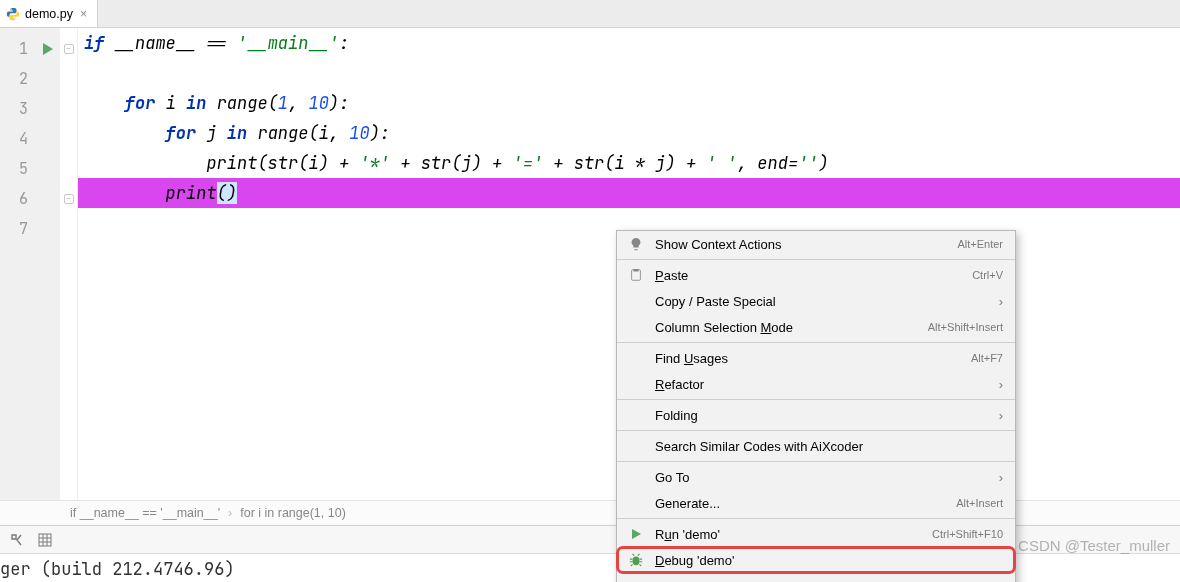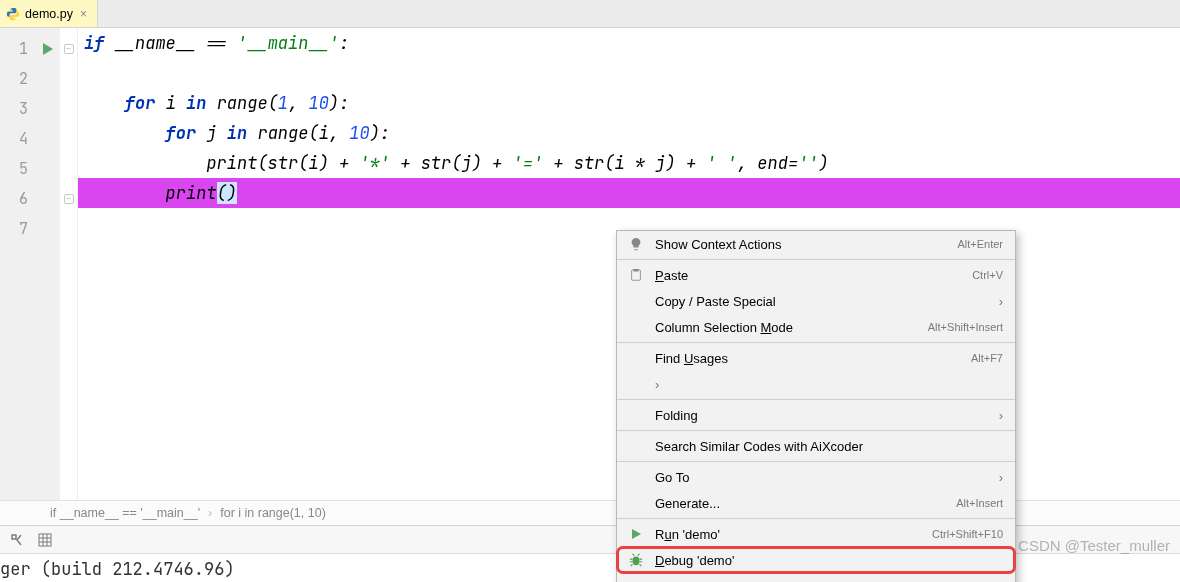--- a/index.html
+++ b/index.html
@@ -1,21 +1,21 @@
 <!DOCTYPE html>
 <html><head>
 <meta charset="utf-8">
 <style>
   * { box-sizing: border-box; margin: 0; padding: 0; }
   html, body { width: 1180px; height: 582px; overflow: hidden; font-family: "Segoe UI", Arial, sans-serif; font-size: 13px; background: #fff; color: #000; }
   .root { display: flex; flex-direction: column; height: 100%; }
 
   
   .tabbar { height: 28px; background: #ececec; border-bottom: 1px solid #d3d3d3; display: flex; align-items: stretch; }
-  .tab { display: flex; align-items: center; padding: 0 8px 0 6px; background: #fef9c3; border-right: 1px solid #d3d3d3; gap: 5px; }
+  .tab { display: flex; align-items: center; padding: 0 8px 0 6px; background: #ffffff; border-right: 1px solid #d3d3d3; gap: 5px; }
   .py-icon { width: 14px; height: 14px; }
   .tab-label { font-size: 12.5px; }
   .tab-close { color: #888; font-size: 12px; padding: 0 2px; line-height: 1; }
 
   
   .editor { flex: 1 1 auto; display: flex; position: relative; background: #fff; }
   .gutter { width: 36px; background: #f0f0f0; text-align: right; padding-top: 6px; }
   .gutter .ln { height: 30px; line-height: 30px; padding-right: 8px; color: #999; font-family: "JetBrains Mono","Consolas",monospace; font-size: 15px; }
   .run-col { width: 24px; background: #f0f0f0; padding-top: 6px; }
   .run-col .cell { height: 30px; display:flex; align-items:center; justify-content:center; }
@@ -31,21 +31,21 @@
   .id { color: #000; }
   .builtin { color: #000; }
   .num { color: #1750eb; }
   .str { color: #067d17; }
   .op { color: #000; }
   .caret-box { background: #cde5ff; }
 
   .run-tri { width:0; height:0; border-left:10px solid #59a869; border-top:6px solid transparent; border-bottom:6px solid transparent; }
 
   
-  .breadcrumb-wrap { border-top:1px solid #e2e2e2; border-bottom:1px solid #d0d0d0; background:#fbfbfb; height:26px; display:flex; align-items:center; padding-left: 50px; color:#888; font-size:12.5px; }
+  .breadcrumb-wrap { border-top:1px solid #e2e2e2; border-bottom:1px solid #d0d0d0; background:#fbfbfb; height:26px; display:flex; align-items:center; padding-left: 70px; color:#888; font-size:12.5px; }
   .crumb-sep { margin: 0 8px; color:#bbb; }
 
   
   .toolrow { height: 28px; background:#f7f7f7; border-bottom:1px solid #ddd; display:flex; align-items:center; gap:14px; padding-left:10px; }
   .toolrow .ico { color:#7a7a7a; display:flex; align-items:center; }
 
   
   .status { flex: 0 0 auto; padding: 4px 4px 2px 0; font-family: "JetBrains Mono","Consolas",monospace; font-size:17px; color:#333; overflow:hidden; white-space:nowrap; }
 
   
@@ -185,20 +185,21 @@
     <span class="sc">Alt+Shift+Insert</span>
   </div>
   <hr>
   <div class="row">
     <span class="ico-slot"></span>
     <span class="lbl"><span>Find </span><span class="mn">U</span><span>sages</span></span>
     <span class="sc">Alt+F7</span>
   </div>
   <div class="row">
     <span class="ico-slot"></span>
+    <span class="lbl"><span class="mn">R</span><span>efactor</span></span>
     <span class="arrow">›</span>
   </div>
   <hr>
   <div class="row">
     <span class="ico-slot"></span>
     <span class="lbl">Folding</span>
     <span class="arrow">›</span>
   </div>
   <hr>
   <div class="row">

